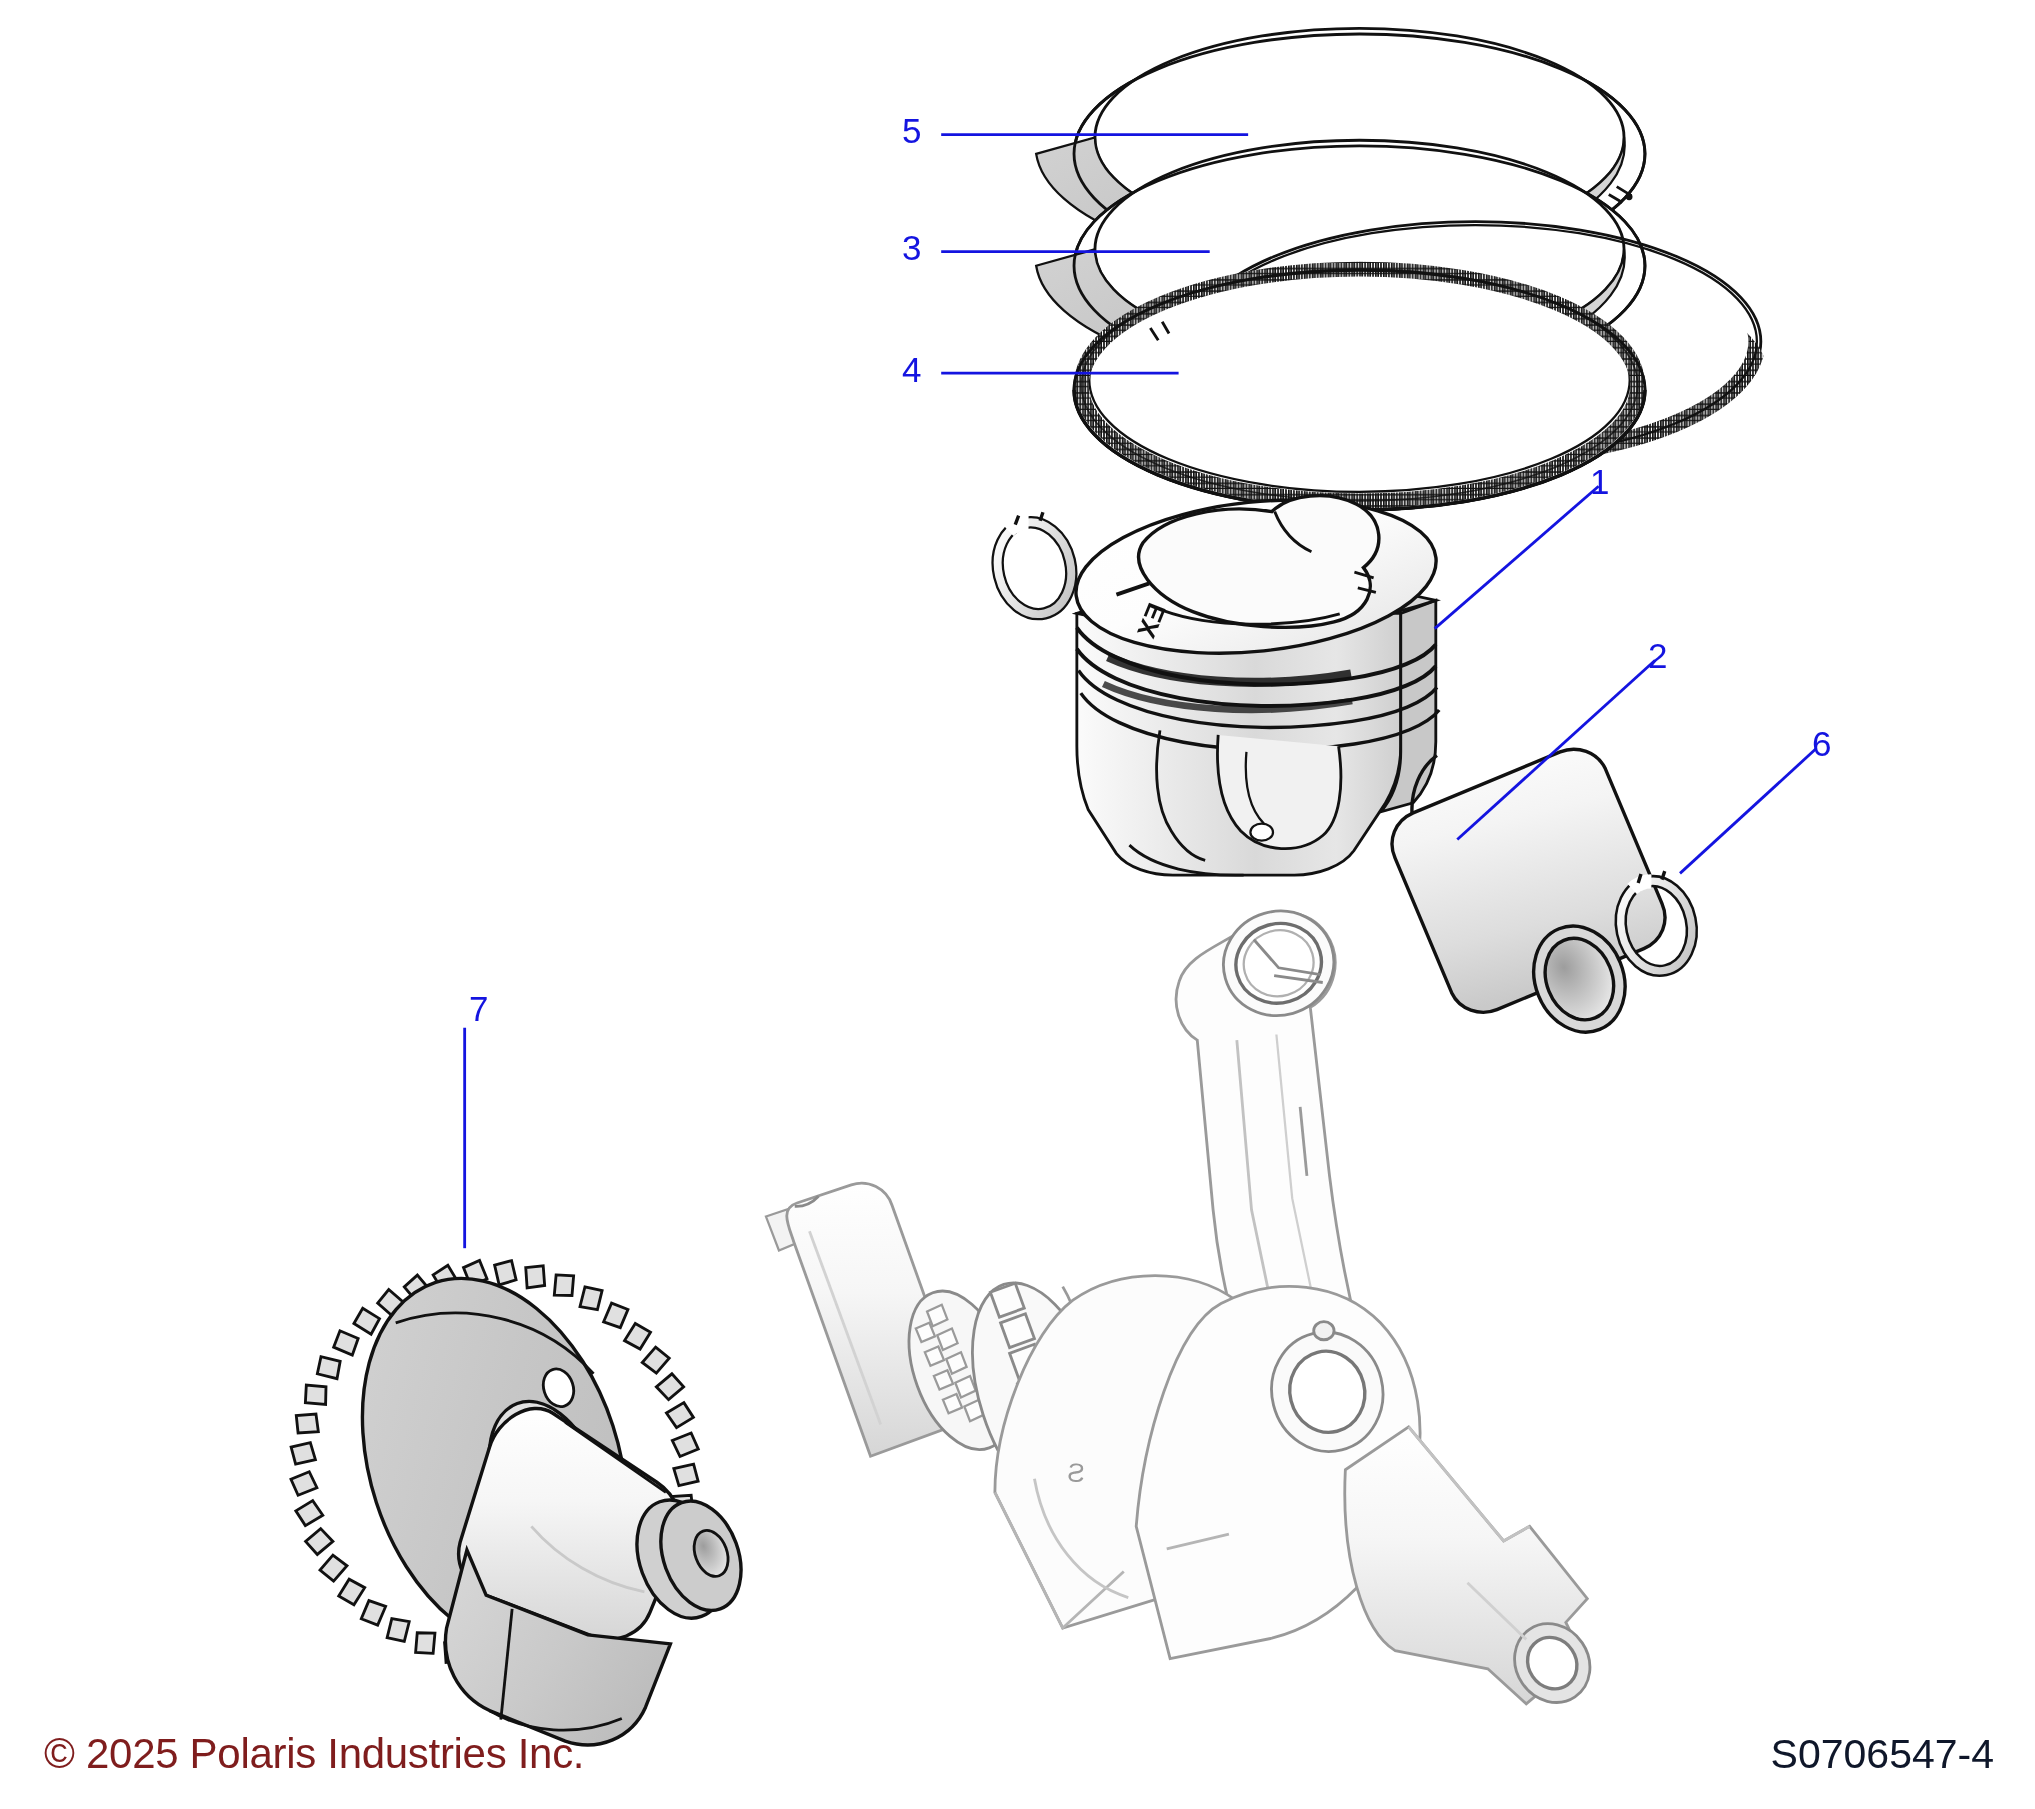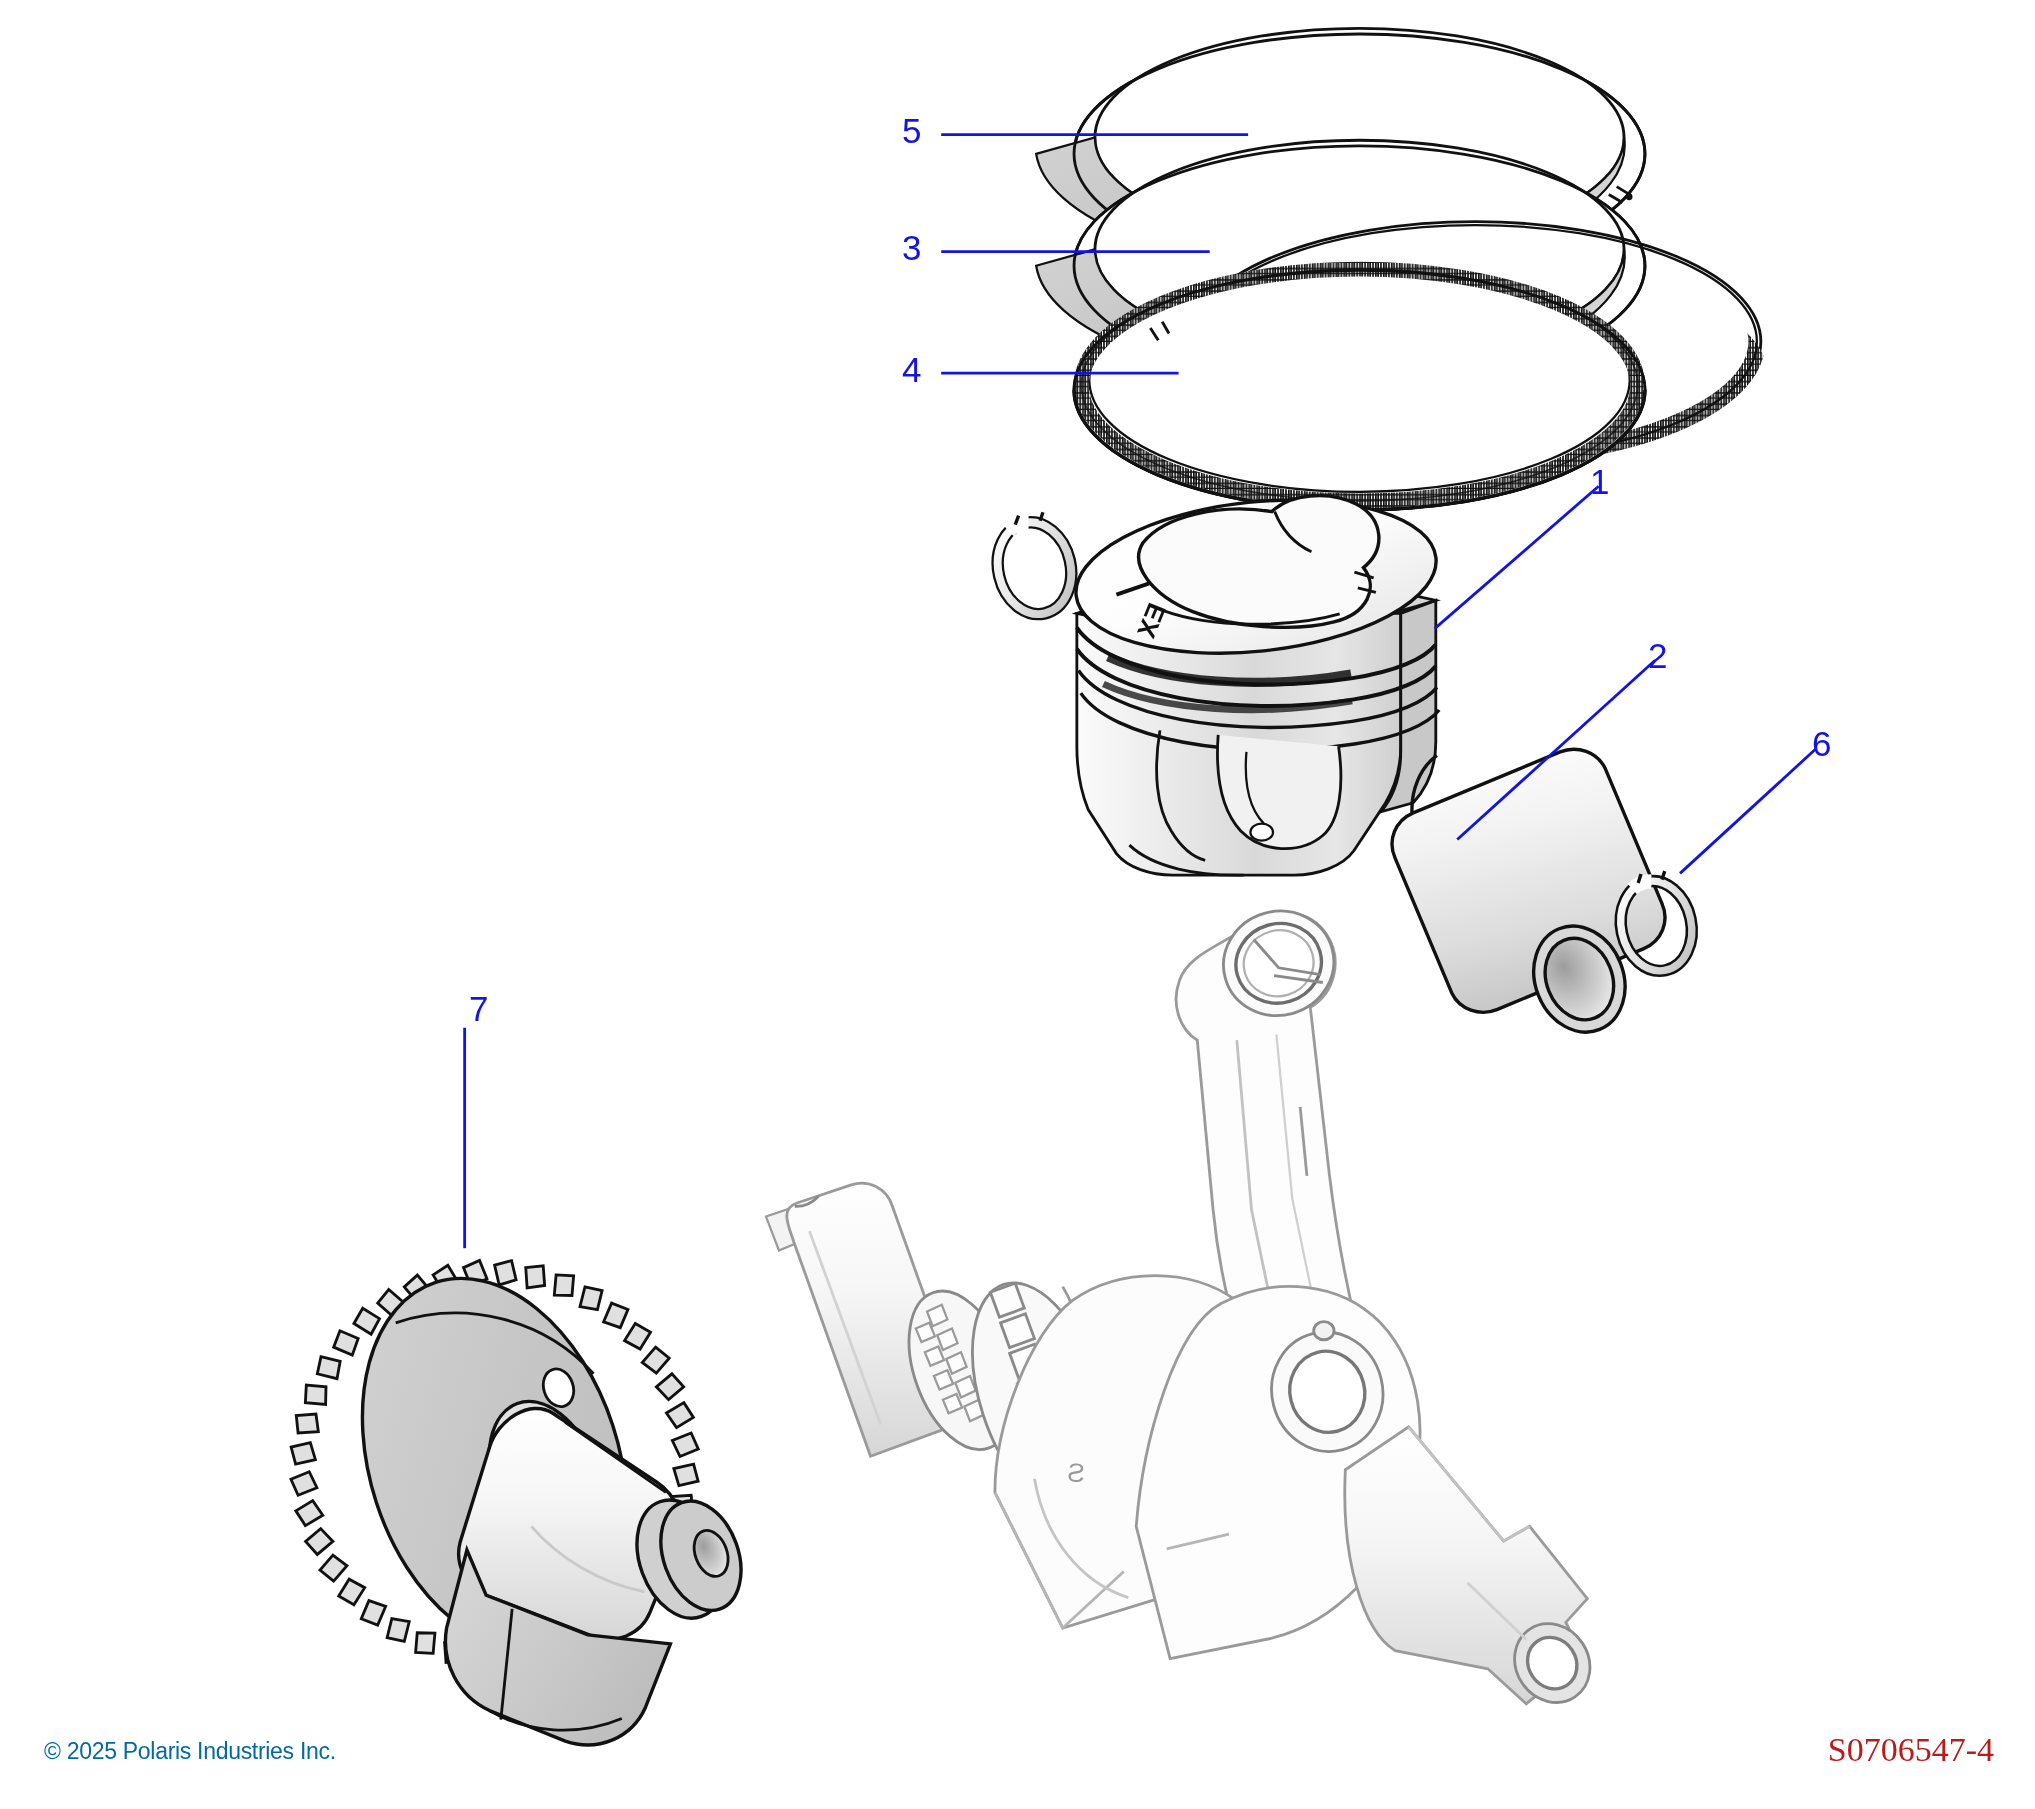--- a/index.html
+++ b/index.html
@@ -22,34 +22,33 @@
     position: absolute;
     left: 0;
     top: 0;
     width: 2035px;
     height: 1809px;
   }
   .footer-left {
     position: absolute;
     left: 44px;
     top: 1730px;
-    font-size: 23px;
+    font-size: 42px;
     font-family: "Liberation Sans", sans-serif;
-    color: #0369a1;
+    color: #7f1d1d;
     letter-spacing: -0.3px;
     white-space: nowrap;
-    margin-top: 8px;
   }
   .footer-right {
     position: absolute;
     right: 41px;
     top: 1731px;
-    font-size: 34px;
-    font-family: Liberation Serif, serif;
-    color: #b91c1c;
+    font-size: 41px;
+    font-family: Liberation Sans, sans-serif;
+    color: #0f172a;
     white-space: nowrap;
   }
   .callout {
     position: absolute;
     font-family: "Liberation Sans", sans-serif;
     font-size: 35px;
     color: #1414e0;
     line-height: 1;
     white-space: nowrap;
   }

